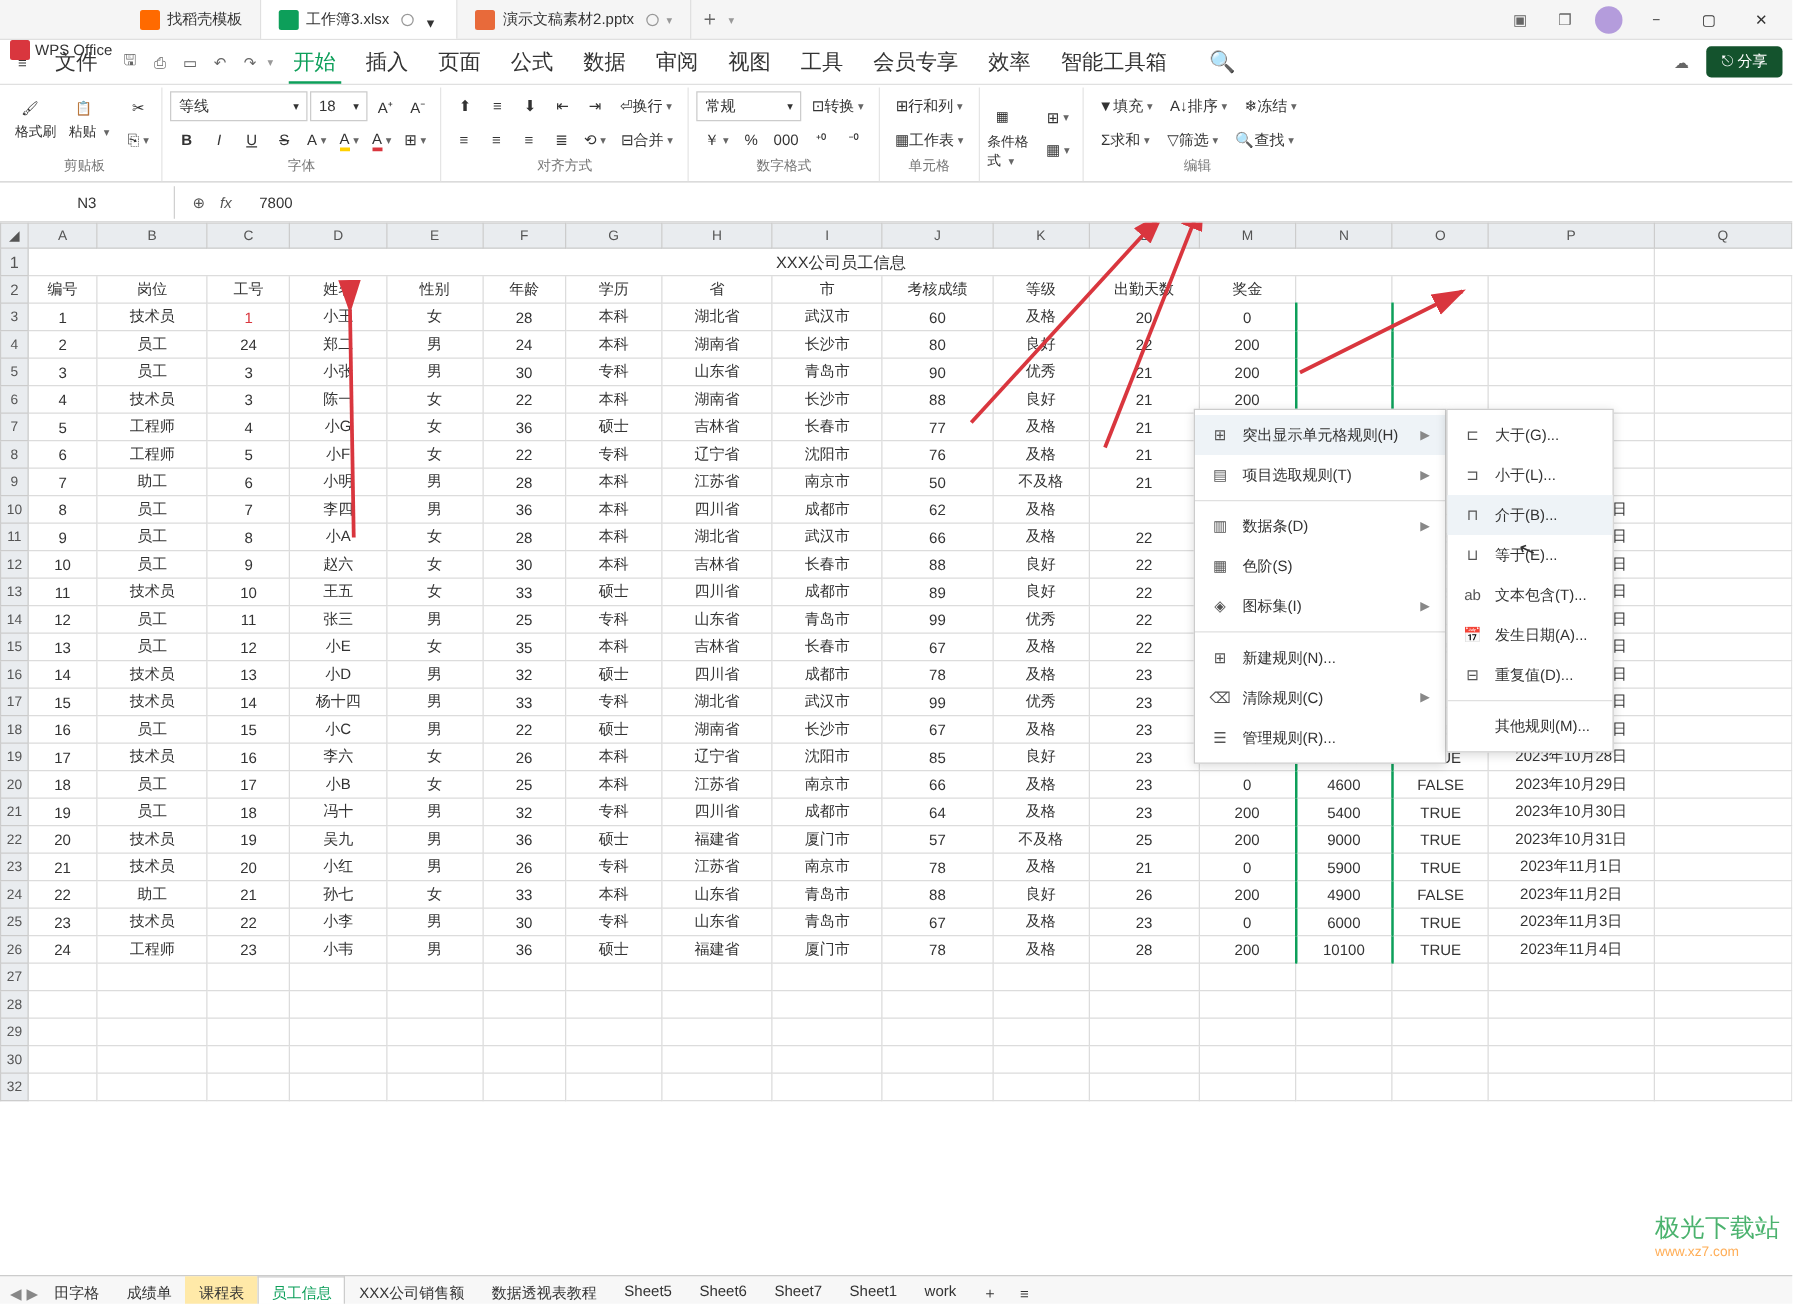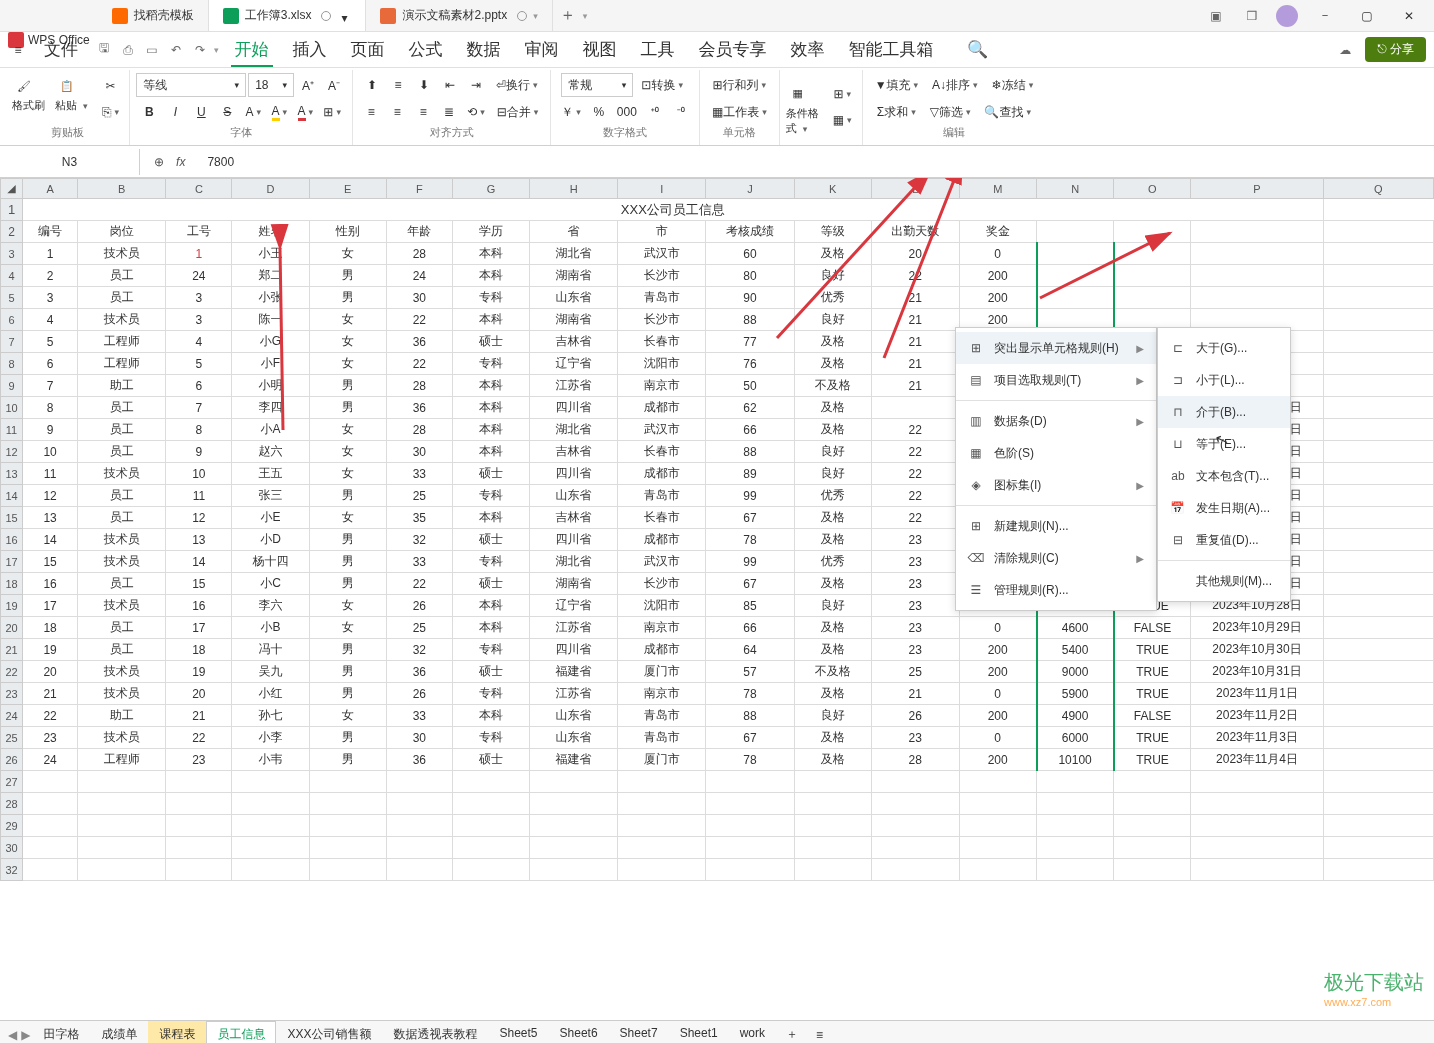--- a/index.html
+++ b/index.html
@@ -23,21 +23,21 @@
 .win-btn { width: 30px; height: 30px; display: flex; align-items: center; justify-content: center; cursor: pointer; }
 
 
 .menubar { height: 36px; display: flex; align-items: center; border-bottom: 1px solid #e0e0e0; padding: 0 8px; gap: 4px; }
 .menu-file-icon { width: 20px; height: 20px; display: flex; align-items: center; justify-content: center; }
 .menu-item { padding: 0 12px; height: 100%; display: flex; align-items: center; cursor: pointer; font-size: 17px; }
 .menu-item.active { color: #0d9f5a; position: relative; }
 .menu-item.active::after { content: ''; position: absolute; bottom: 0; left: 8px; right: 8px; height: 2px; background: #0d9f5a; }
 .menu-search { margin-left: 6px; }
 .menu-right { margin-left: auto; display: flex; align-items: center; gap: 8px; }
-.share-btn { background: #4d7c0f; color: #fff; padding: 4px 12px; border-radius: 4px; cursor: pointer; font-size: 12px; }
+.share-btn { background: #14532d; color: #fff; padding: 4px 12px; border-radius: 4px; cursor: pointer; font-size: 12px; }
 
 
 .ribbon { height: 78px; border-bottom: 1px solid #d0d0d0; display: flex; align-items: stretch; padding: 2px 6px 0; }
 .ribbon-group { display: flex; flex-direction: column; border-right: 1px solid #e5e5e5; padding: 3px 6px; }
 .rg-body { display: flex; gap: 3px; flex: 1; align-items: center; }
 .rg-label { text-align: center; font-size: 11px; color: #777; padding-bottom: 2px; }
 .rbtn { height: 24px; min-width: 24px; display: flex; align-items: center; justify-content: center; cursor: pointer; padding: 0 4px; border-radius: 2px; }
 .rbtn-big { width: 40px; height: 50px; flex-direction: column; font-size: 11px; }
 .rbtn-big .icon-box { width: 24px; height: 24px; display: flex; align-items: center; justify-content: center; }
 .rcol { display: flex; flex-direction: column; gap: 2px; }
@@ -246,21 +246,21 @@
             <span>合并</span>
           </div>
       </div>
     </div>
     <div class="rg-label">对齐方式</div>
   </div>
 
   <div class="ribbon-group">
     <div class="rg-body rcol" style="gap:3px;">
       <div class="rrow">
-        <div class="font-select" style="width:72px;">
+        <div class="font-select" style="width:84px;">
             <span>常规</span>
             <span style="font-size:9px;">▾</span>
           </div>
         <div class="rbtn-text caret">
             <span>⊡</span> 
             <span>转换</span>
           </div>
       </div>
       <div class="rrow">
         <div class="rbtn caret">￥</div>

